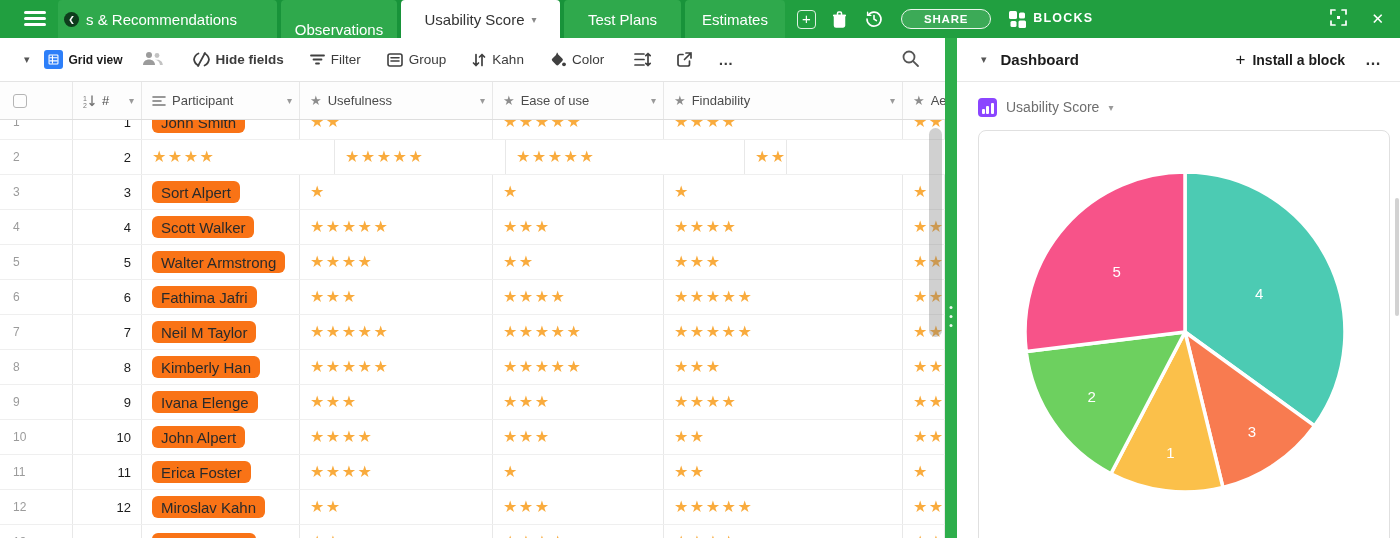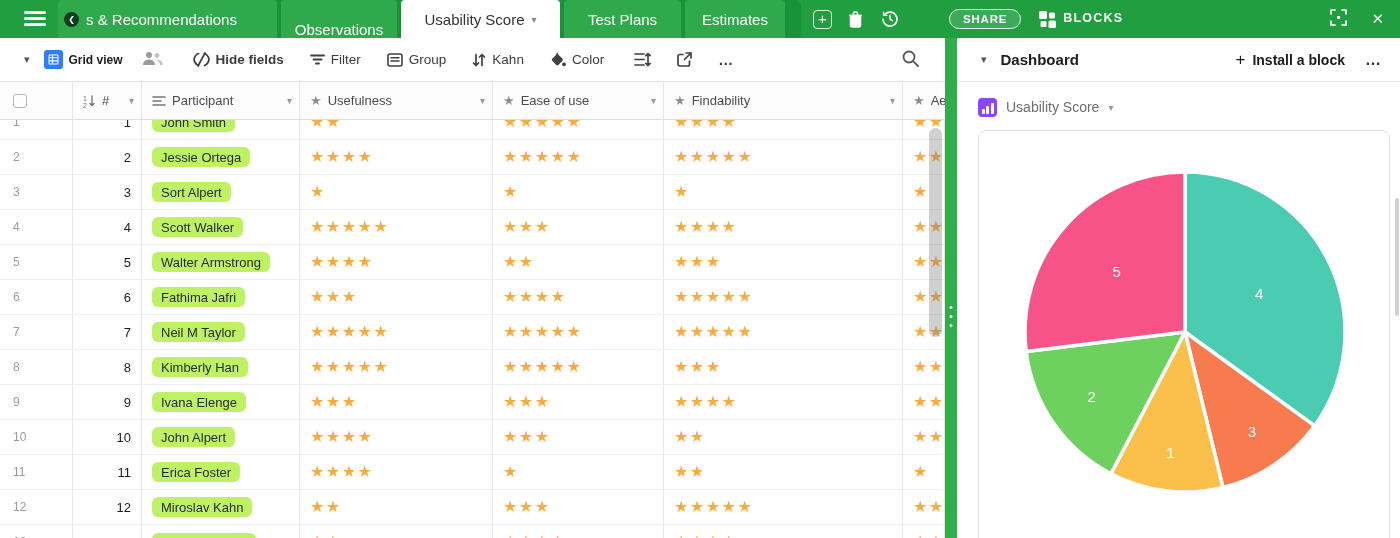--- a/index.html
+++ b/index.html
@@ -9,35 +9,35 @@
 
   
   .topbar { position:absolute; left:0; top:0; width:1400px; height:38px;
             background:#219f40; display:flex; align-items:stretch; }
   .hamburger { width:22px; height:16px; margin:11px 10px 0 24px; cursor:pointer; }
   .hamburger i { display:block; height:2.5px; background:#fff; border-radius:2px; margin-bottom:3.5px; }
   .tabs { display:flex; margin-left:2px; background:#18933a; border-radius:5px 5px 0 0; }
   .tab { display:flex; align-items:center; justify-content:center; gap:7px;
          background:#2fa94c; color:#fff; font-size:15px; border-radius:4px 4px 0 0;
          margin-right:4px; padding:0 16px; white-space:nowrap; overflow:hidden; cursor:pointer; }
-  .tab:last-child { margin-right:16px; }
+  .tab:last-child { margin-right:0; }
   .tab.t0 { width:219px; padding-left:6px; justify-content:flex-start; }
   .tab.t1 { width:116px;align-items:flex-end; } .tab.t2 { width:159px; } .tab.t3 { width:117px; } .tab.t4 { width:100px; }
   .tab.active { background:#fff; color:#333; font-weight:500; }
   .tab-caret { color:#888; font-size:10px; }
   .chev-circle { display:inline-flex; align-items:center; justify-content:center;
                  width:15px; height:15px; min-width:15px; border-radius:50%;
                  background:#0e3d1c; color:#fff; font-size:8px; }
   .addtab { width:19px; height:19px; margin:10px 0 0 12px; border:1.6px solid #dff1e2;
             border-radius:4px; color:#fff; font-size:15px; line-height:15px; text-align:center; cursor:pointer; }
   .tb-icons { display:flex; align-items:center; gap:18px; margin-left:16px; }
   .tb-icons svg { display:block; }
-  .share-pill { border:1.6px solid #eaf6ec; border-radius:12px; padding:3px 13px;
+  .share-pill { border:1.6px solid #eaf6ec; border-radius:12px; padding:3px 22px;
                 color:#fff; font-size:11.5px; font-weight:700; letter-spacing:.8px;
-                background:rgba(255,255,255,.12); cursor:pointer;margin-left:32px; }
+                background:rgba(255,255,255,.12); cursor:pointer; }
   .blocks-logo { display:flex; gap:7px; color:#fff; font-size:12.5px;
                  font-weight:700; letter-spacing:1.2px; cursor:pointer; }
   .tb-right { display:flex; align-items:center; gap:24px; margin-left:auto; margin-right:16px; color:#fff; }
   .close-x { font-size:15px; color:#fff; cursor:pointer; }
 
   
   .grid-section { position:absolute; left:0; top:38px; width:945px; height:500px; background:#fff; }
   .toolbar { position:absolute; left:0; top:0; width:100%; height:44px;
              border-bottom:1px solid #e4e4e4; display:flex; align-items:center;
              font-size:13.5px; color:#3c3c3c; }
@@ -58,21 +58,21 @@
   .c0 { width:73px; } .c1 { width:69px; } .c2 { width:158px; } .c3 { width:193px; }
   .c4 { width:171px; } .c5 { width:239px; } .c6 { width:42px; border-right:none; }
   .hcheck { width:14px; height:14px; border:1.6px solid #b5b5b5; border-radius:3px; margin-left:3px; cursor:pointer; }
 
   .grid-body { position:absolute; left:0; top:82px; width:945px; height:418px; overflow:hidden; }
   .rows-inner { margin-top:-15px; }
   .t-row { display:flex; height:35px; background:#fff; border-bottom:1px solid #efefef; }
   .cell { display:flex; align-items:center; padding-left:10px; border-right:1px solid #e8e8e8; overflow:hidden; }
   .cell.num { color:#9b9b9b; font-size:12px; padding-left:13px; }
   .cell.idx { justify-content:flex-end; padding-right:10px; font-size:13px; color:#1d1d1d; font-weight:500; }
-  .chip { background:#bef264; border-radius:6px; padding:2.5px 9px; font-size:13px; color:#2a2a2a;
+  .chip { background:#f97316; border-radius:6px; padding:2.5px 9px; font-size:15px; color:#2a2a2a;
           white-space:nowrap; max-width:140px; overflow:hidden; }
   .chip.empty { min-width:104px; height:19px; }
   .stars { color:#f9ab3d; font-size:16px; letter-spacing:1.5px; white-space:nowrap; line-height:1; }
 
   .grid-scrollbar { position:absolute; left:929px; top:90px; width:13px; height:209px;
                     background:rgba(120,120,120,.35); border-radius:7px; }
 
   
   .divider { position:absolute; left:945px; top:38px; width:12px; height:500px;
              background:#2eae4b; cursor:col-resize; }
@@ -316,23 +316,20 @@
             <div class="cell c5">
               <span class="stars">★★★★</span>
             </div>
             <div class="cell c6">
               <span class="stars">★★</span>
             </div>
           </div>
           <div class="t-row">
             <div class="cell num c0">2</div>
             <div class="cell idx c1">2</div>
-            <div class="cell c2">
-              <span class="chip">Jessie Ortega</span>
-            </div>
             <div class="cell c3">
               <span class="stars">★★★★</span>
             </div>
             <div class="cell c4">
               <span class="stars">★★★★★</span>
             </div>
             <div class="cell c5">
               <span class="stars">★★★★★</span>
             </div>
             <div class="cell c6">

